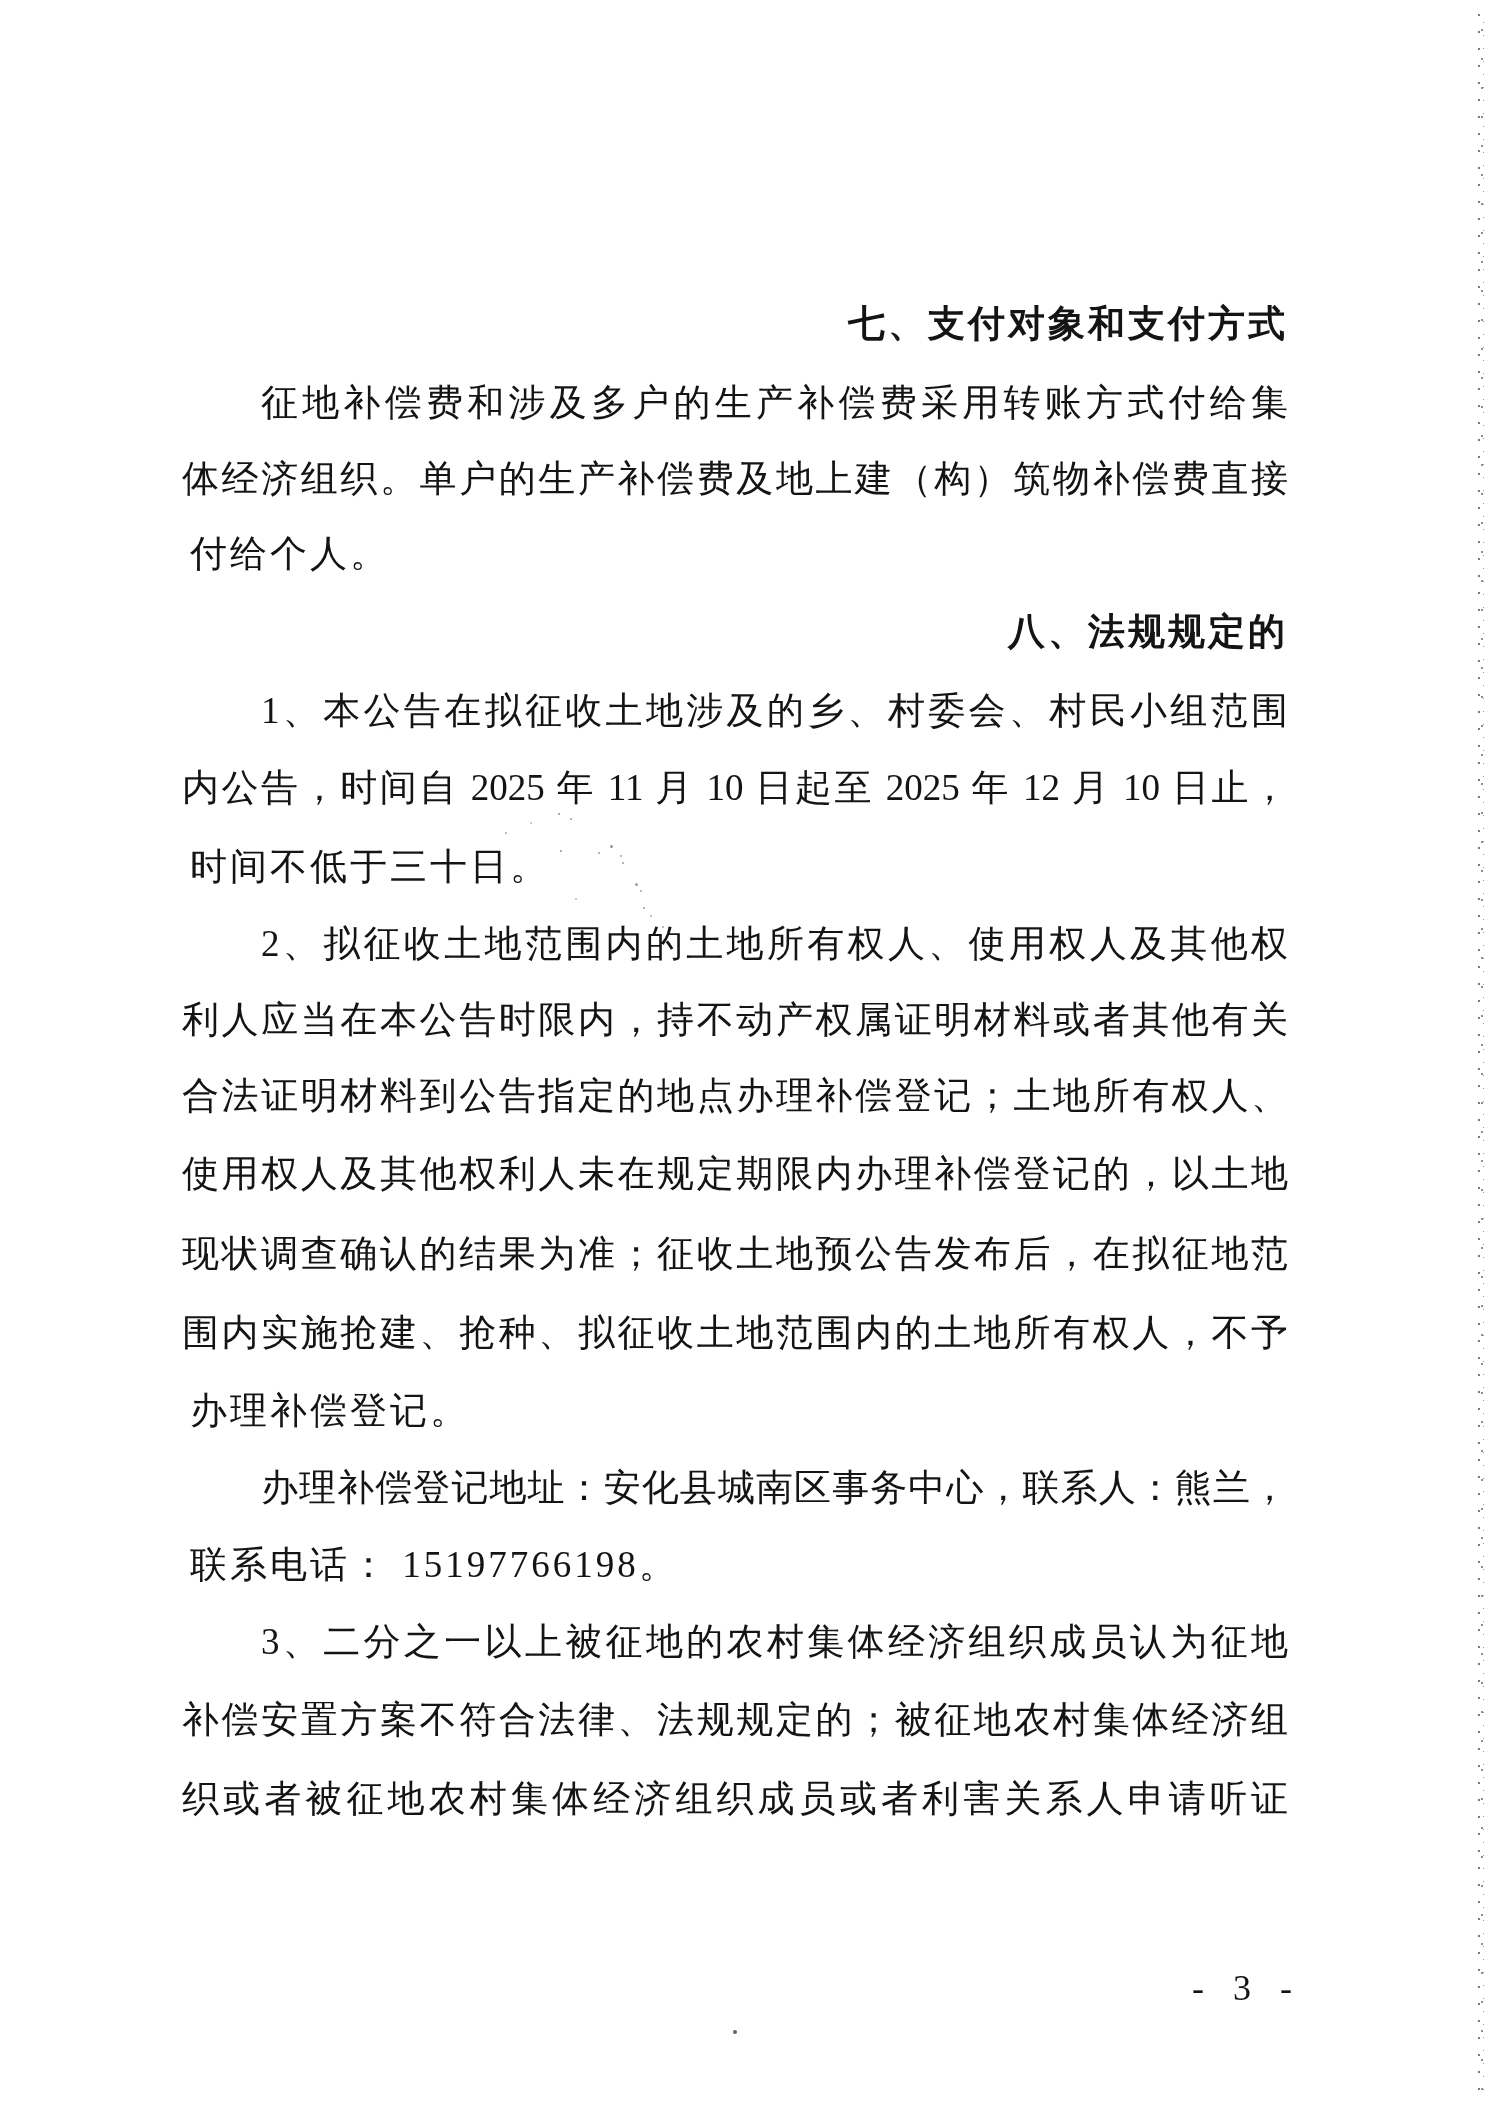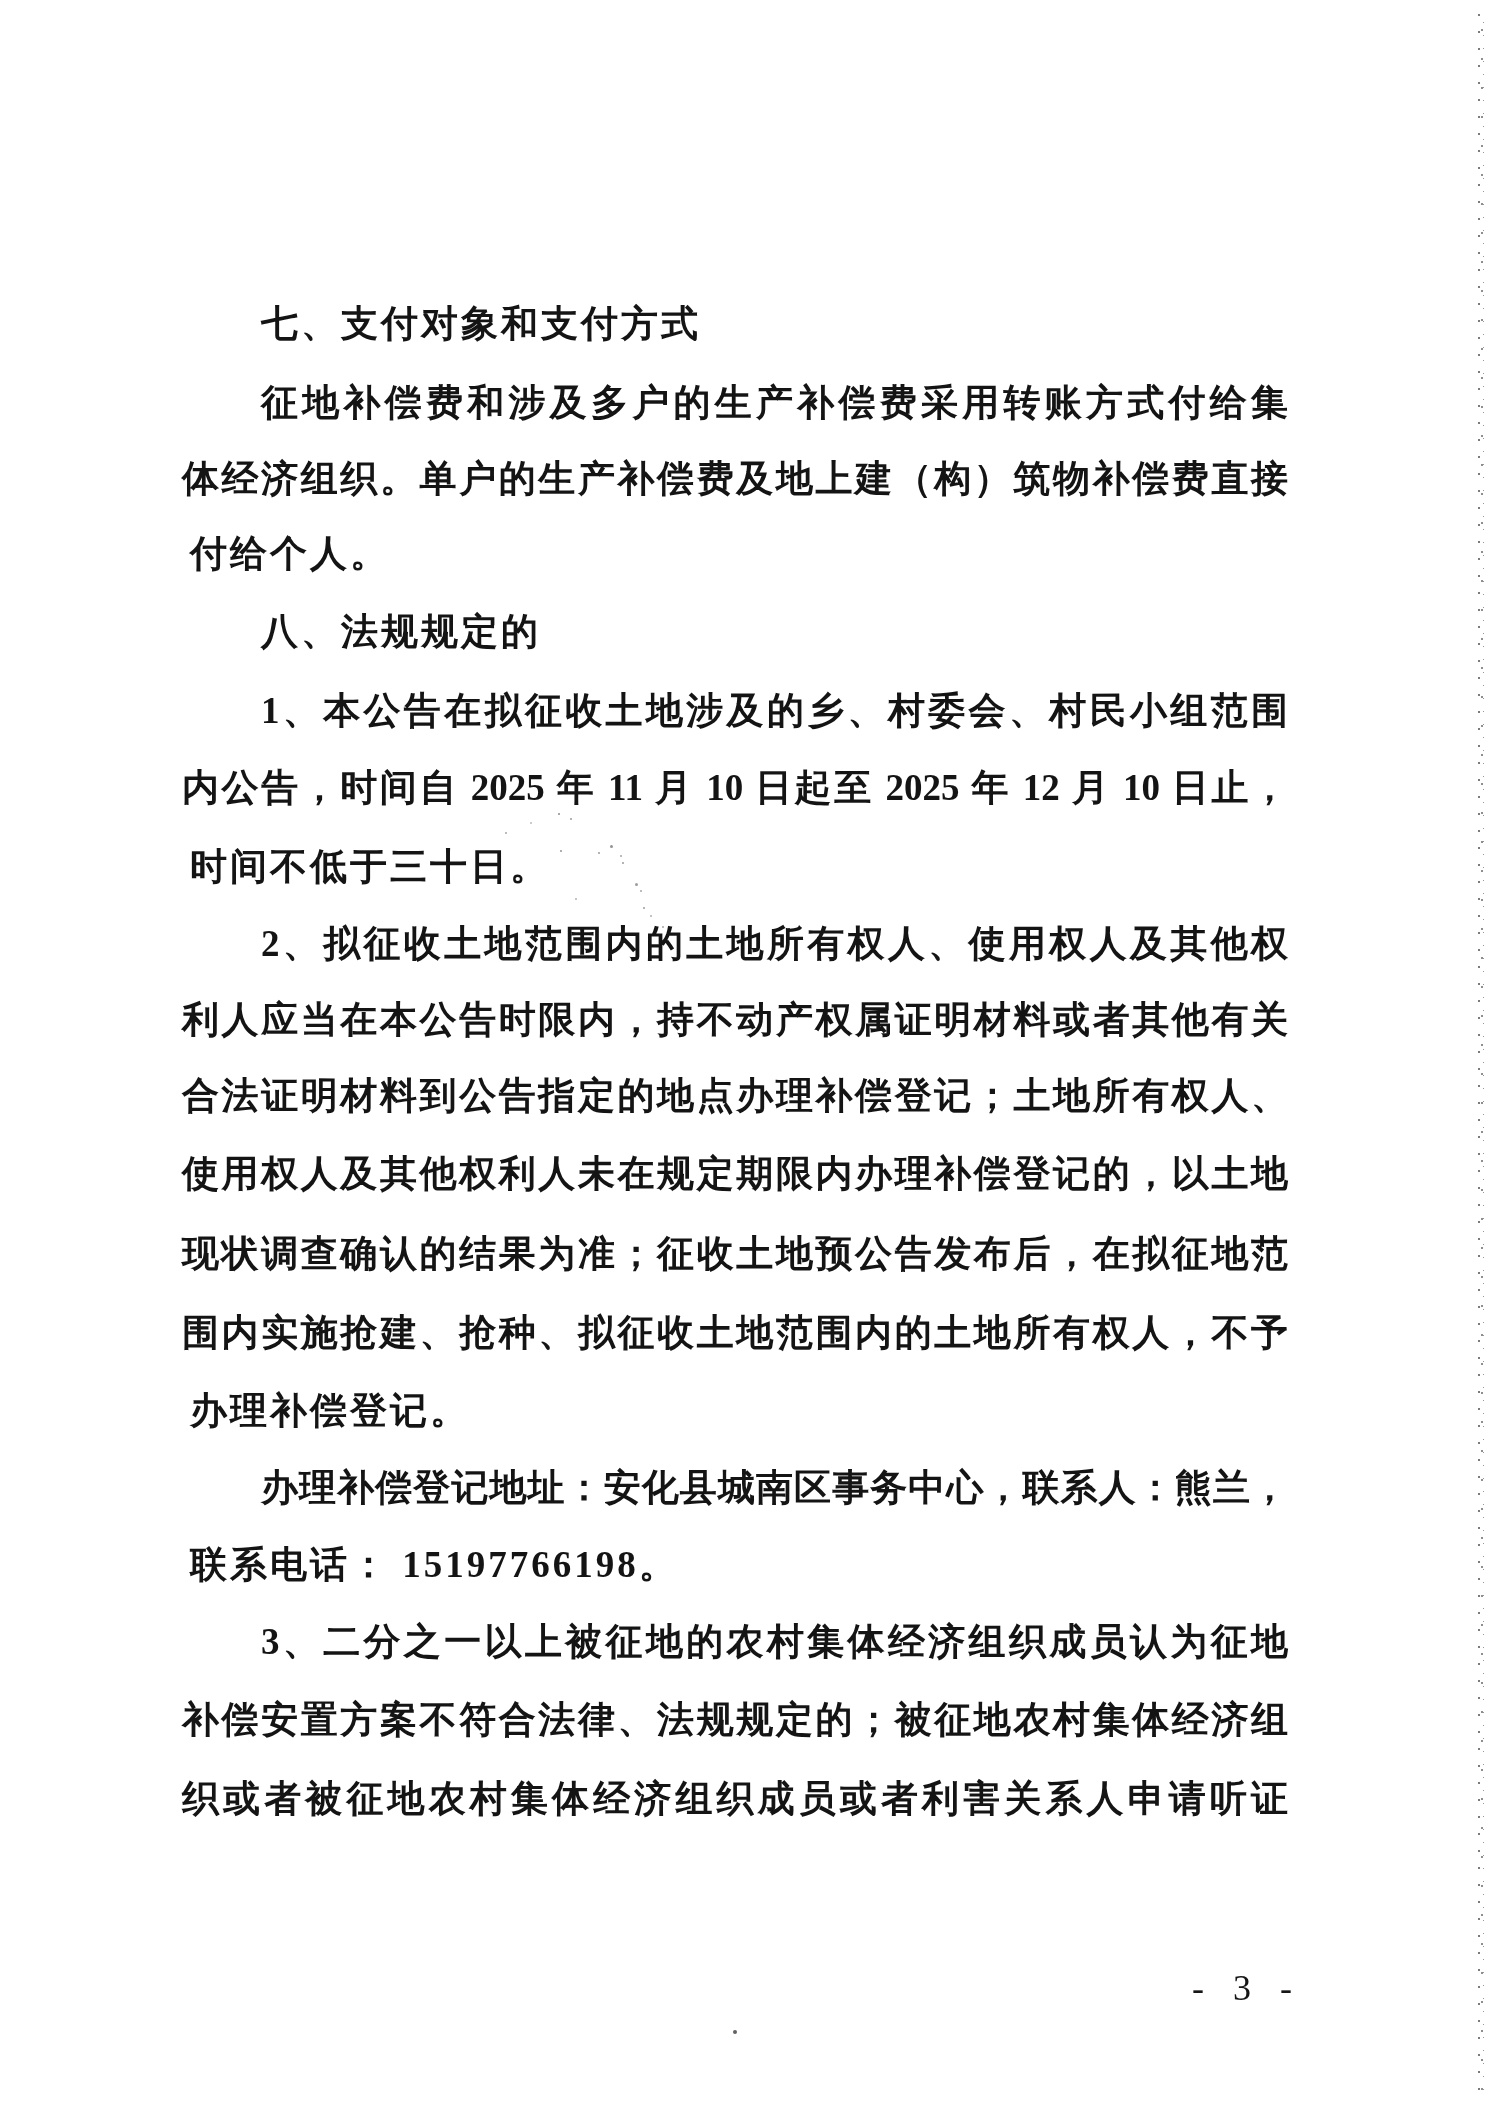--- a/index.html
+++ b/index.html
@@ -20,37 +20,37 @@
   
   .ln {
     position: absolute;
     left: 182px;
     width: 1106px;
     height: 48px;
     line-height: 48px;
     font-size: 37px;
     color: #141414;
     font-family: "Liberation Serif", serif;
-    font-weight: bold;
     -webkit-font-smoothing: none;
   }
   
   .j {
     text-align: justify;
     text-align-last: justify;
     white-space: normal;
   }
   
   .ind { text-indent: 79px; }
   
   .hd {
     font-weight: 700;
     font-family: "Liberation Sans", sans-serif;
     letter-spacing: 3px;
     white-space: nowrap;
+    text-align: right;
   }
   
   .plain {
     letter-spacing: 3px;
     white-space: nowrap;
     margin-left: 8px;
   }
   .pagenum {
     position: absolute;
     left: 1192px;

